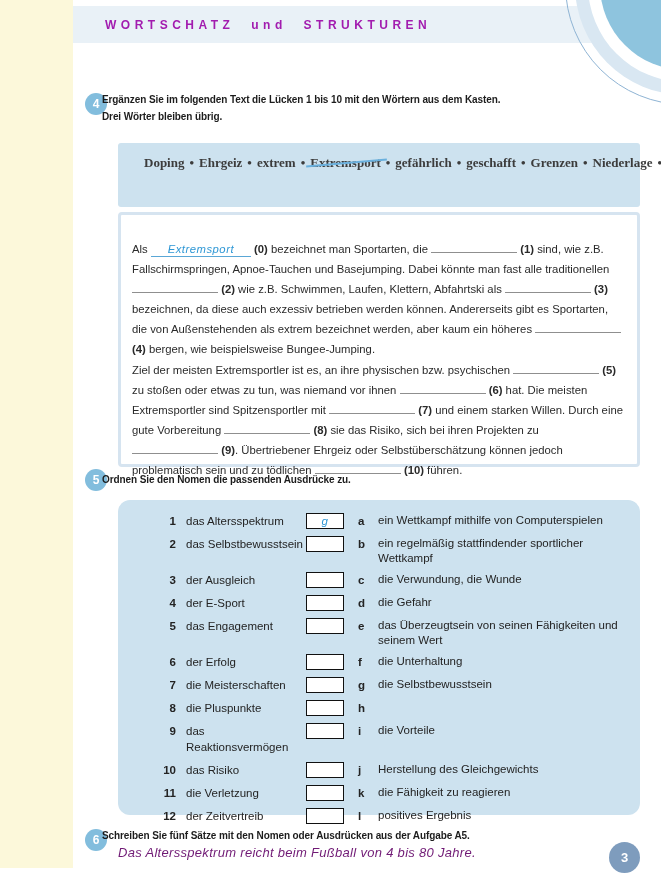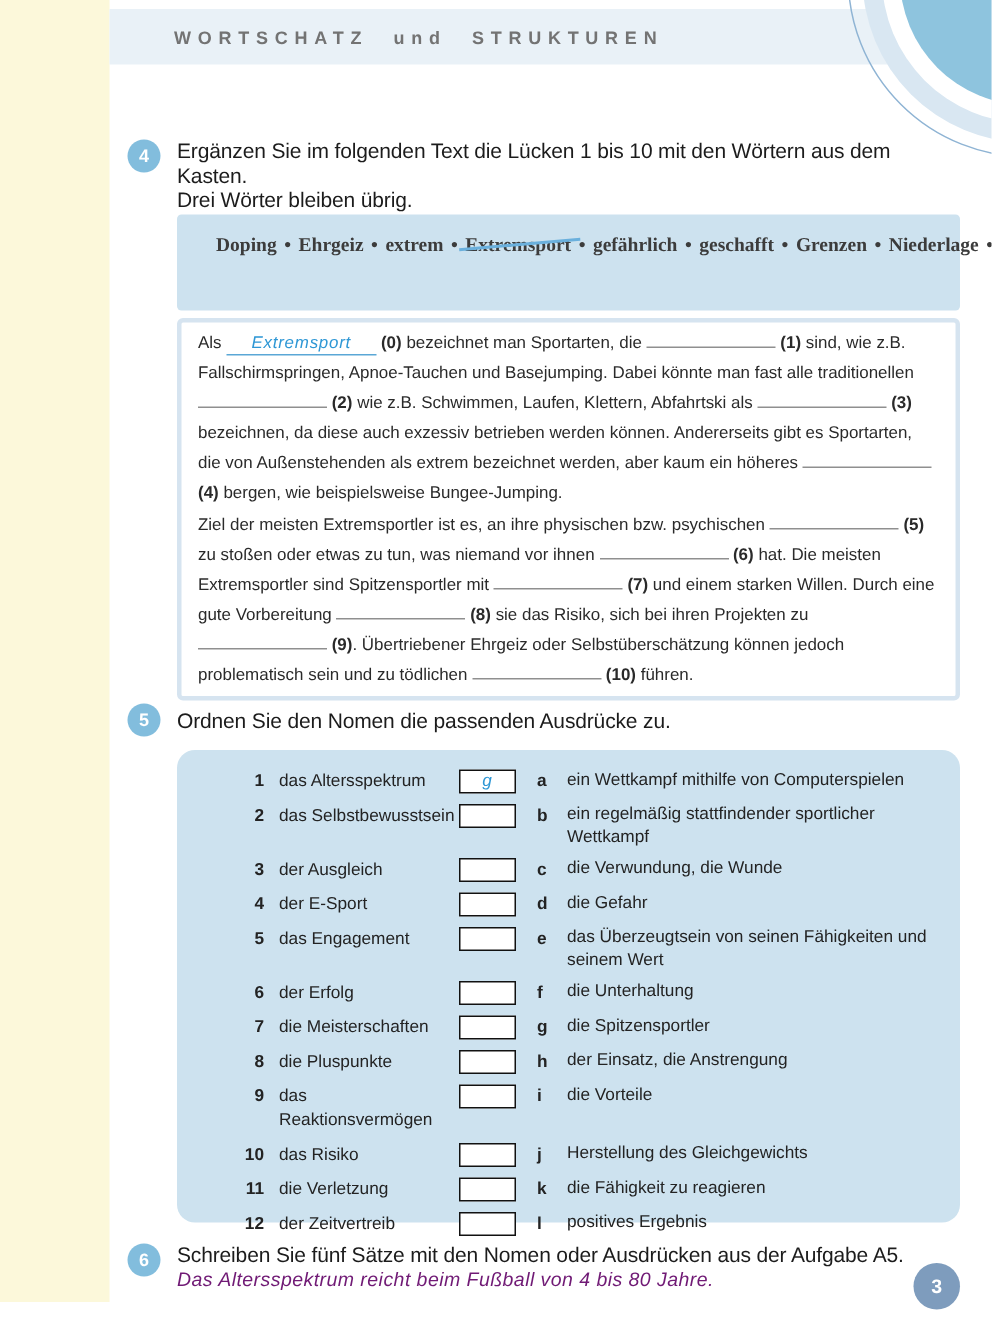--- a/index.html
+++ b/index.html
@@ -4,45 +4,45 @@
 <style>
   * { margin:0; padding:0; box-sizing:border-box; }
   html,body { width:661px; height:879px; }
   body {
     position:relative; background:#ffffff; overflow:hidden;
     font-family:"Liberation Sans", sans-serif; color:#232323;
   }
   
   .yellow-strip { position:absolute; left:0; top:0; width:73px; height:868px; background:#fcf8da; }
   .header-band  { position:absolute; left:73px; top:6px; width:549px; height:37px; background:#e9f1f7; display:flex; align-items:center; }
-  .header-title { padding-left:43px; font-size:12px; font-weight:bold; color:#737373; letter-spacing:4.5px; word-spacing:9px; }
+  .header-title { padding-left:32px; font-size:12px; font-weight:bold; color:#a21caf; letter-spacing:4.5px; word-spacing:9px; }
   .deco { position:absolute; border-radius:50%; }
   .deco-arc   { left:565px; top:-135px; width:240px; height:240px; border:1px solid #8fb4d4; }
   .deco-pale  { left:575px; top:-125px; width:220px; height:220px; background:#d9e7f2; }
   .deco-white { left:588px; top:-112px; width:194px; height:194px; background:#ffffff; }
   .deco-blue  { left:600px; top:-100px; width:170px; height:170px; background:#8ec4de; }
   .page-badge { position:absolute; left:609px; top:842px; width:31px; height:31px; border-radius:50%;
                 background:#7e9cbd; color:#fff; font-weight:bold; font-size:13px;
                 display:flex; align-items:center; justify-content:center; }
   
   .ex-badge { position:absolute; width:22px; height:22px; border-radius:50%; background:#82bddd;
               color:#fff; font-weight:bold; font-size:12px; display:flex; align-items:center; justify-content:center; }
-  .ex-head  { position:absolute; left:118px; width:522px; font-weight:normal; font-size:14px;
+  .ex-head  { position:absolute; left:102px; width:522px; font-weight:bold; font-size:10px;
               line-height:16.5px; color:#1c1c1c; white-space:pre-line; letter-spacing:-0.1px; }
   
   .word-box { position:absolute; left:118px; top:143px; width:522px; height:64px; background:#cde2ef;
               border-radius:3px; padding:9px 26px 0 26px;
               font-family:"Liberation Serif", serif; font-weight:bold; font-size:13px;
               color:#3c3c3c; line-height:21px; }
   .word-sep { padding:0 5px; }
   .word-item { position:relative; white-space:nowrap; }
   .word-item.struck::after { content:""; position:absolute; left:-4px; right:-6px; top:46%;
               border-top:2px solid #6ab0dd; transform:rotate(-5deg); }
   .gap-box { position:absolute; left:118px; top:212px; width:522px; height:255px; background:#fff;
-             border:3px solid #d6e4f0; border-radius:4px; padding:4px 11px;
+             border:3px solid #d6e4f0; border-radius:4px; padding:24px 11px;
              font-size:11.3px; line-height:20.1px; color:#2a2a2a; white-space:pre-wrap; }
   .blank { display:inline-block; width:86px; min-height:11px; border-bottom:1px solid #8f8f8f;
            text-align:center; vertical-align:baseline; line-height:13px; }
   .blank.filled { width:100px; border-bottom-color:#5aa7d6; }
   .hand { font-style:italic; color:#2e97d5; letter-spacing:0.5px; }
   .gap-num { font-weight:bold; }
   
   .match-panel { position:absolute; left:118px; top:500px; width:522px; height:315px;
                  background:#cde2ef; border-radius:12px; padding:13px 0 0 12px; font-size:11.5px; }
   .p-row   { display:flex; align-items:flex-start; margin-bottom:7px; }
@@ -128,28 +128,27 @@
       <span class="p-noun">der Erfolg</span>
       <span class="p-box"></span>
       <span class="p-letter">f</span>
       <span class="p-def">die Unterhaltung</span>
     </div>
     <div class="p-row">
       <span class="p-num">7</span>
       <span class="p-noun">die Meisterschaften</span>
       <span class="p-box"></span>
       <span class="p-letter">g</span>
-      <span class="p-def">die Spitzensportler</span>
+      <span class="p-def">die Selbstbewusstsein</span>
     </div>
     <div class="p-row">
       <span class="p-num">8</span>
       <span class="p-noun">die Pluspunkte</span>
       <span class="p-box"></span>
       <span class="p-letter">h</span>
-      <span class="p-def">der Einsatz, die Anstrengung</span>
     </div>
     <div class="p-row">
       <span class="p-num">9</span>
       <span class="p-noun">das Reaktionsvermögen</span>
       <span class="p-box"></span>
       <span class="p-letter">i</span>
       <span class="p-def">die Vorteile</span>
     </div>
     <div class="p-row">
       <span class="p-num">10</span>

